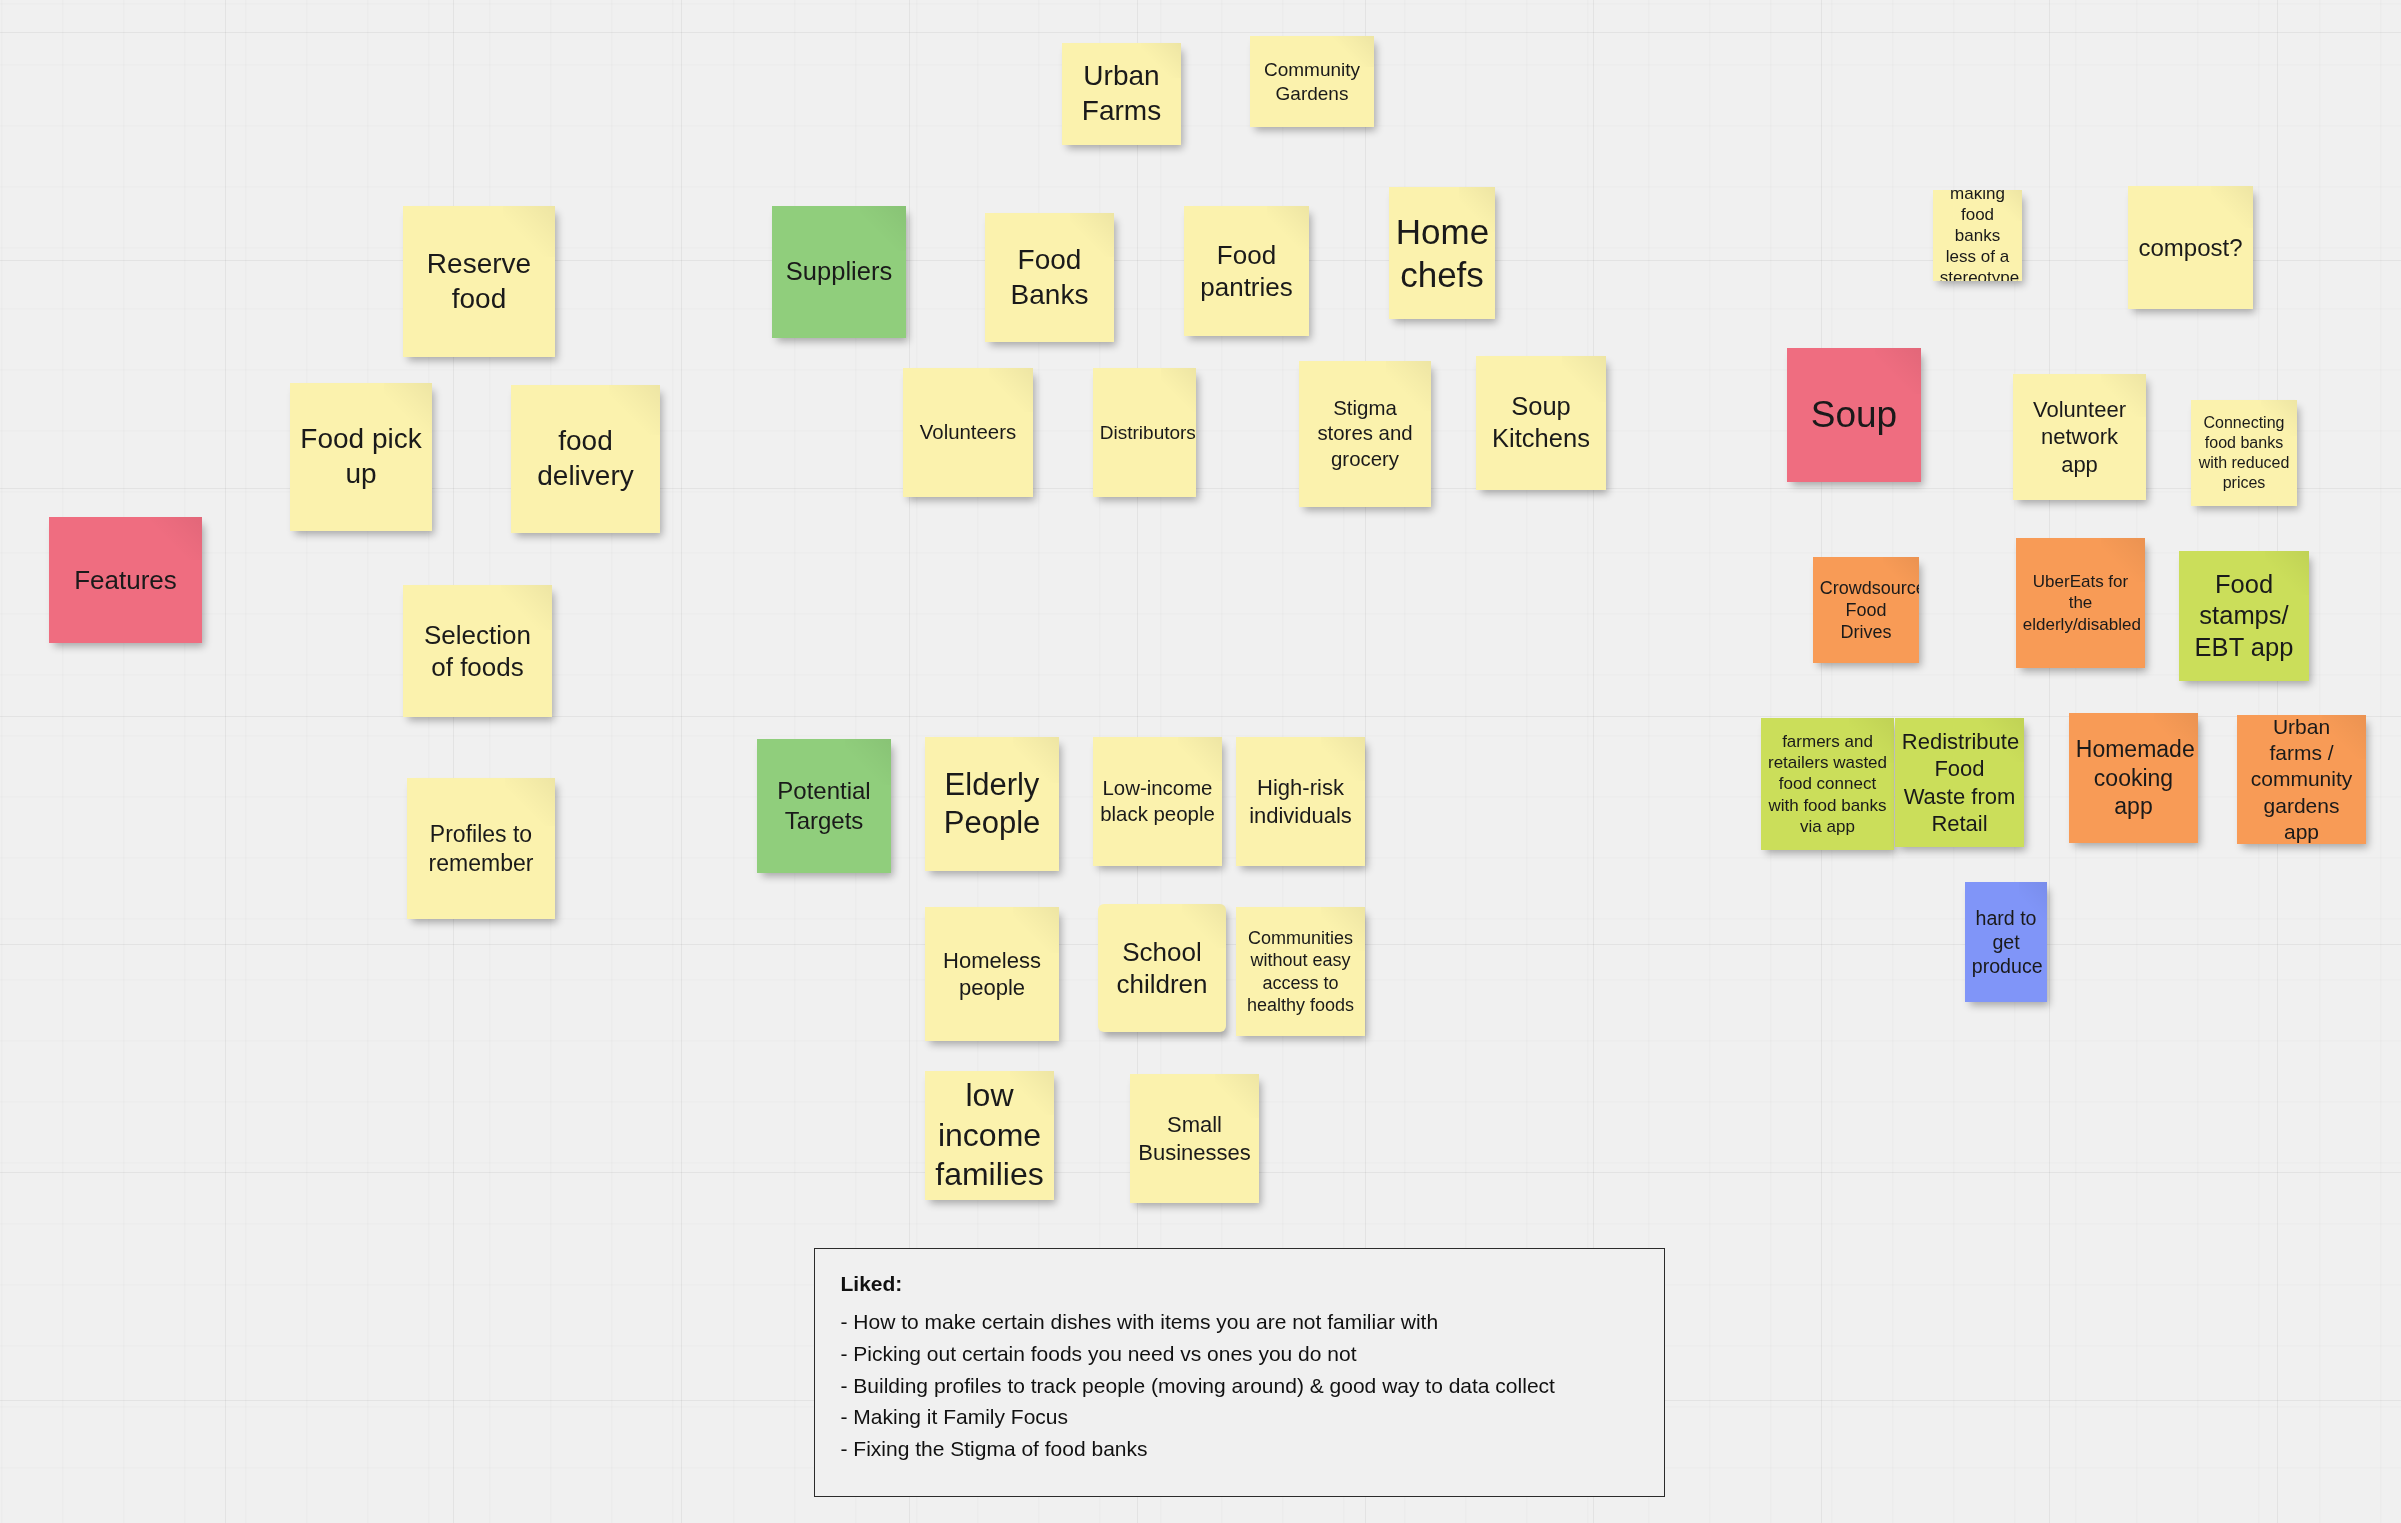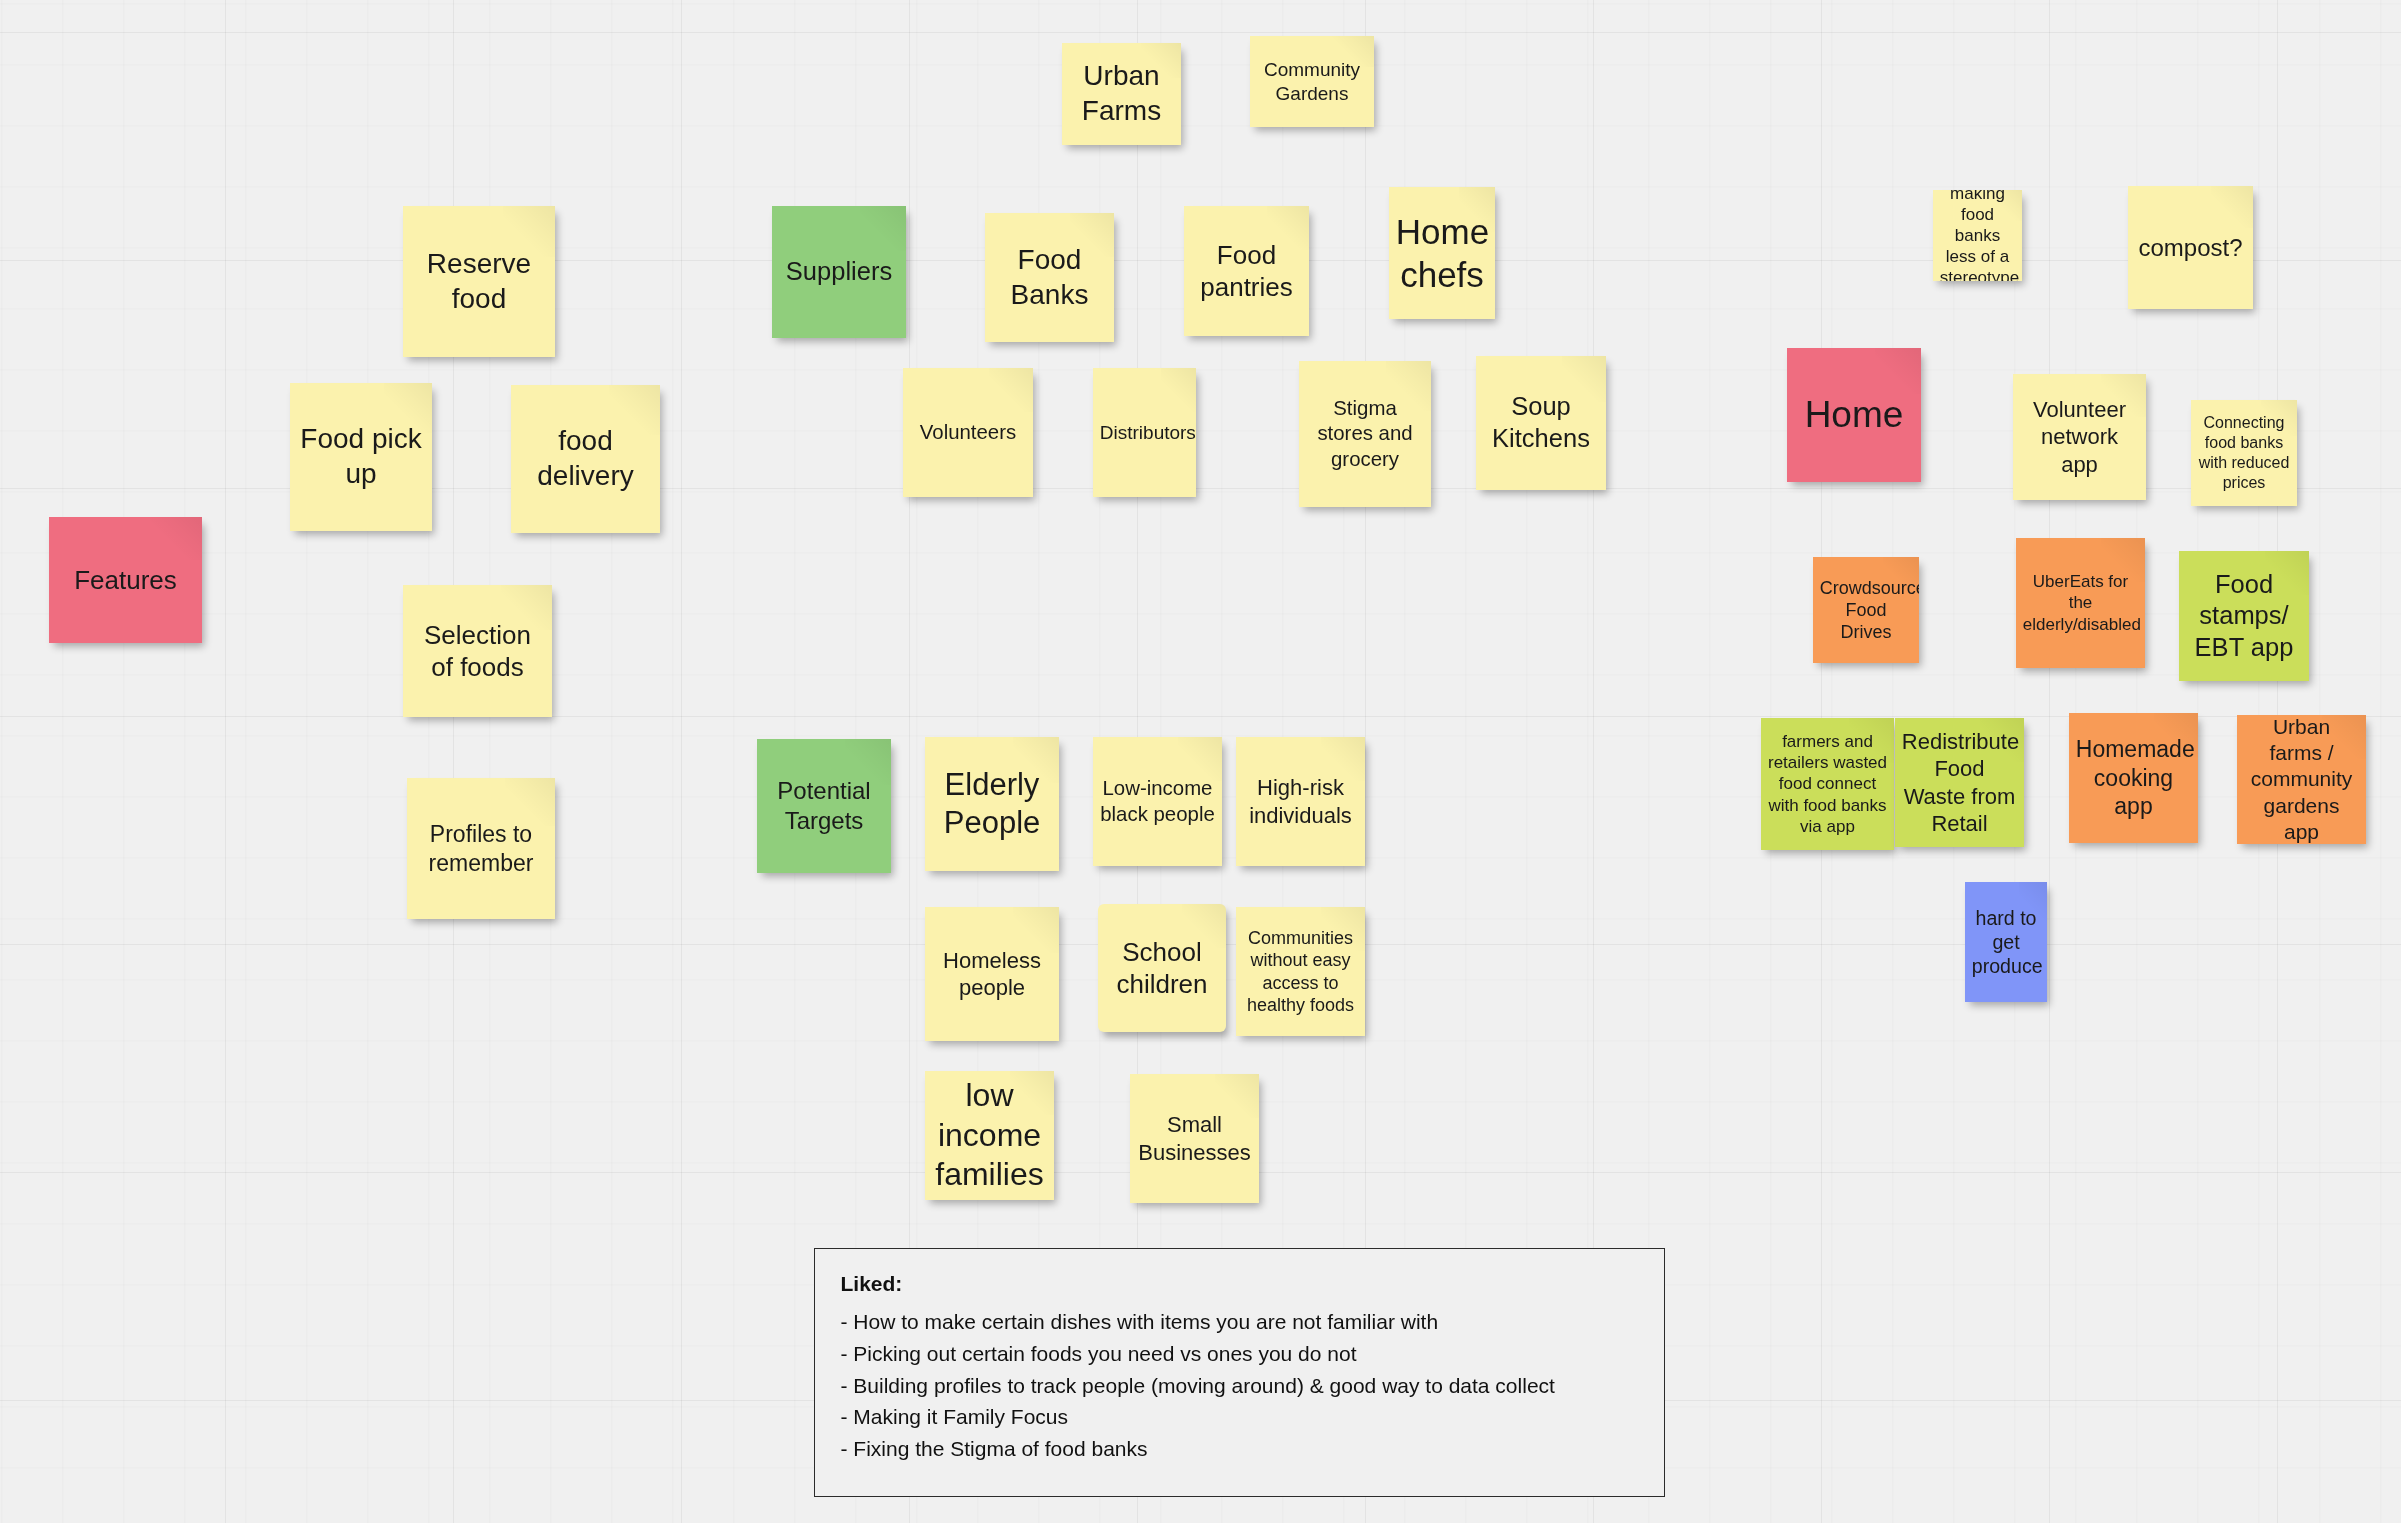--- a/index.html
+++ b/index.html
@@ -115,21 +115,21 @@
       <div class="note c-yellow" style="left: 1299px; top: 361px; width: 132px; height: 146px;">
         <span class="txt" style="font-size: 20.4px;">Stigma stores and grocery</span>
       </div>
       <div class="note c-yellow" style="left: 1476px; top: 356px; width: 130px; height: 134px;">
         <span class="txt" style="font-size: 25.5px;">Soup Kitchens</span>
       </div>
       <div class="note c-yellow" style="left: 2013px; top: 374px; width: 133px; height: 126px;">
         <span class="txt" style="font-size: 22px;">Volunteer network app</span>
       </div>
       <div class="note c-pink" style="left: 1787px; top: 348px; width: 134px; height: 134px;">
-        <span class="txt" style="font-size: 37px;">Home</span>
+        <span class="txt" style="font-size: 37px;">Soup</span>
       </div>
       <div class="note c-yellow" style="left: 2191px; top: 400px; width: 106px; height: 106px;">
         <span class="txt" style="font-size: 16px;">Connecting food banks with reduced prices</span>
       </div>
       <div class="note c-pink" style="left: 49px; top: 517px; width: 153px; height: 126px;">
         <span class="txt" style="font-size: 26px;">Features</span>
       </div>
       <div class="note c-yellow" style="left: 403px; top: 585px; width: 149px; height: 132px;">
         <span class="txt" style="font-size: 26px;">Selection of foods</span>
       </div>

